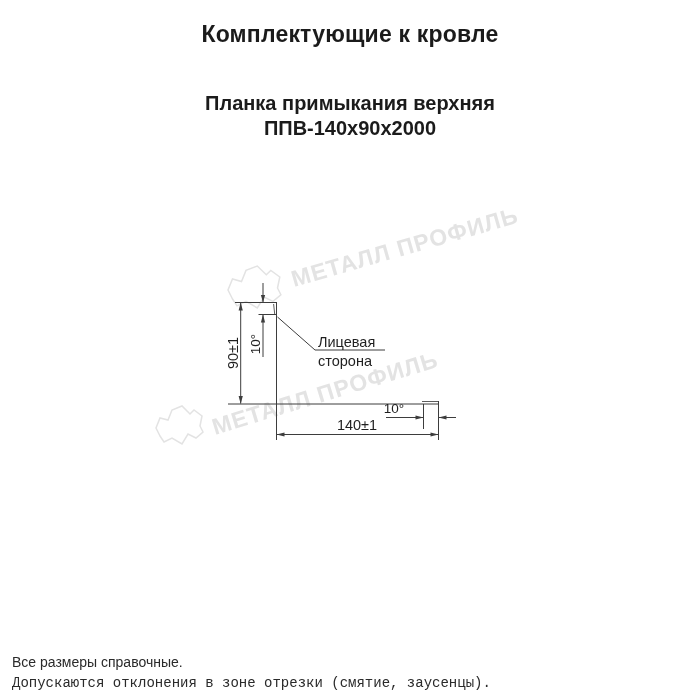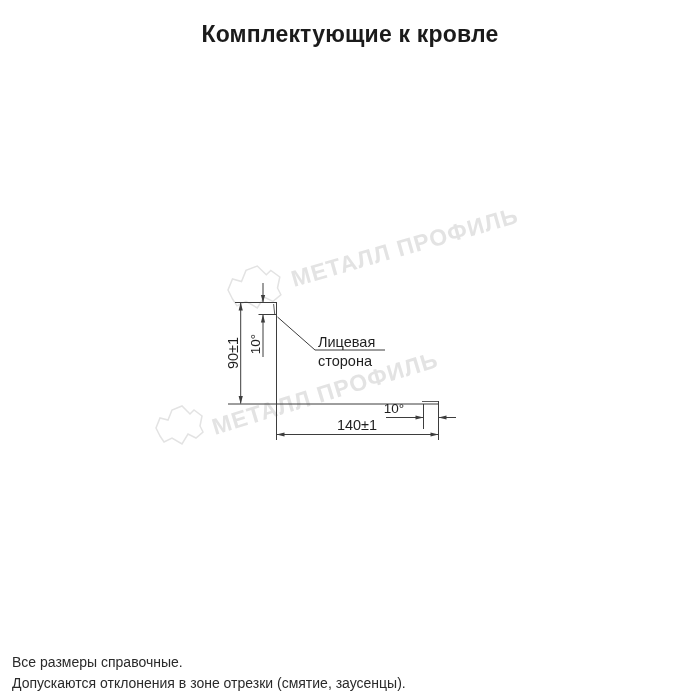--- a/index.html
+++ b/index.html
@@ -13,36 +13,38 @@
   }
   .subtitle{
     position:absolute;top:91px;left:0;width:700px;text-align:center;
     font-size:20px;font-weight:bold;line-height:25px;color:#1b1b1b;
   }
   .footer{
     position:absolute;left:12px;width:660px;
     font-size:14px;color:#2a2a2a;line-height:20px;
   }
   .footer.l1{top:652px;}
-  .footer.l2{top:673px;}
+  .footer.l2{top:673px;font-family:Liberation Mono, monospace;}
   svg{position:absolute;top:0;left:0;}
   .dwg-line{stroke:#3d3d3d;stroke-width:1;fill:none;}
   .dwg-thin{stroke:#4a4a4a;stroke-width:0.9;fill:none;}
   .dwg-arrow{fill:#3d3d3d;stroke:none;}
   .dwg-text{fill:#1f1f1f;font-family:"Liberation Sans",sans-serif;font-size:14.5px;}
   .dwg-text-sm{fill:#1f1f1f;font-family:"Liberation Sans",sans-serif;font-size:13.5px;}
   .wm-text{font-family:"Liberation Sans",sans-serif;font-weight:bold;font-size:23px;letter-spacing:1px;}
   .wm-cloud{fill:none;stroke-width:1.5;}
 </style>
 </head>
 <body>
 
 <div class="title">Комплектующие к кровле</div>
 
 <div class="subtitle">
+  <div>Планка примыкания верхняя</div>
+  <div>ППВ-140х90х2000</div>
 </div>
 
 <svg width="700" height="700" viewBox="0 0 700 700">
 
   <g>
     <path class="wm-cloud" stroke="#e3e3e3" d="M232.5,299 L228,290 L232.5,279 L241.5,281.5 L246,270.4 L257.3,266 L266.3,274.8 L270.8,270.4 L279.8,277 L277.5,288 L280.9,294.7 L273,301.4 L264,297 L257.3,308 L246,301.4 L237,305.8 Z"></path>
     <text class="wm-text" fill="#e3e3e3" transform="translate(294,287) rotate(-16)">МЕТАЛЛ ПРОФИЛЬ</text>
   </g>
   <g>
     <path class="wm-cloud" stroke="#e3e3e3" d="M160,436 L156,428 L160,418 L168,420 L172,410 L182,406 L190,414 L194,410 L202,416 L200,426 L203,432 L196,438 L188,434 L182,444 L172,438 L164,442 Z"></path>

